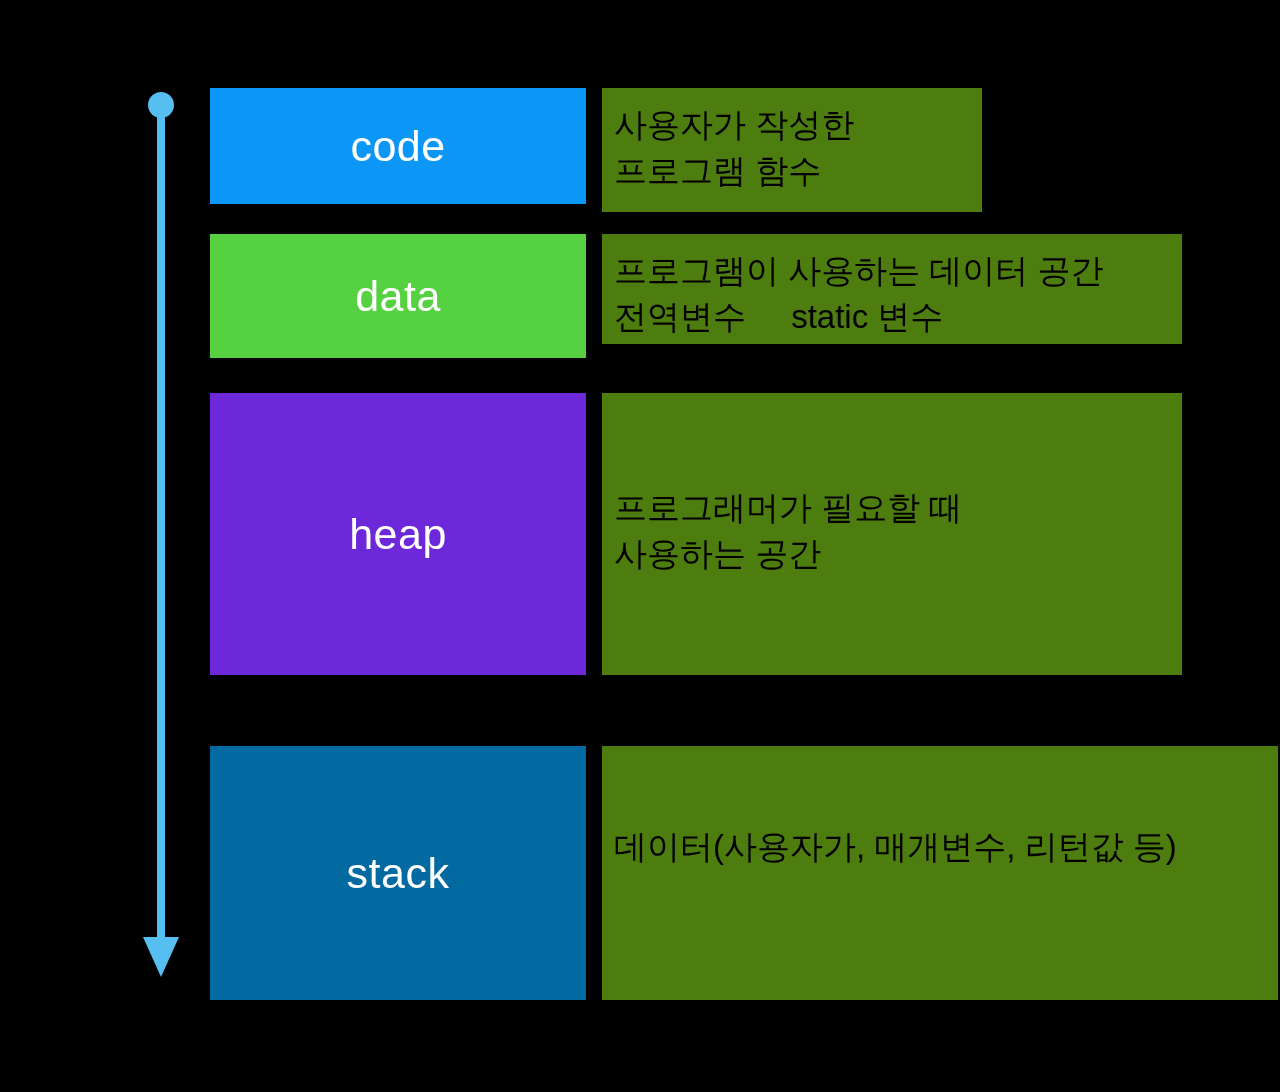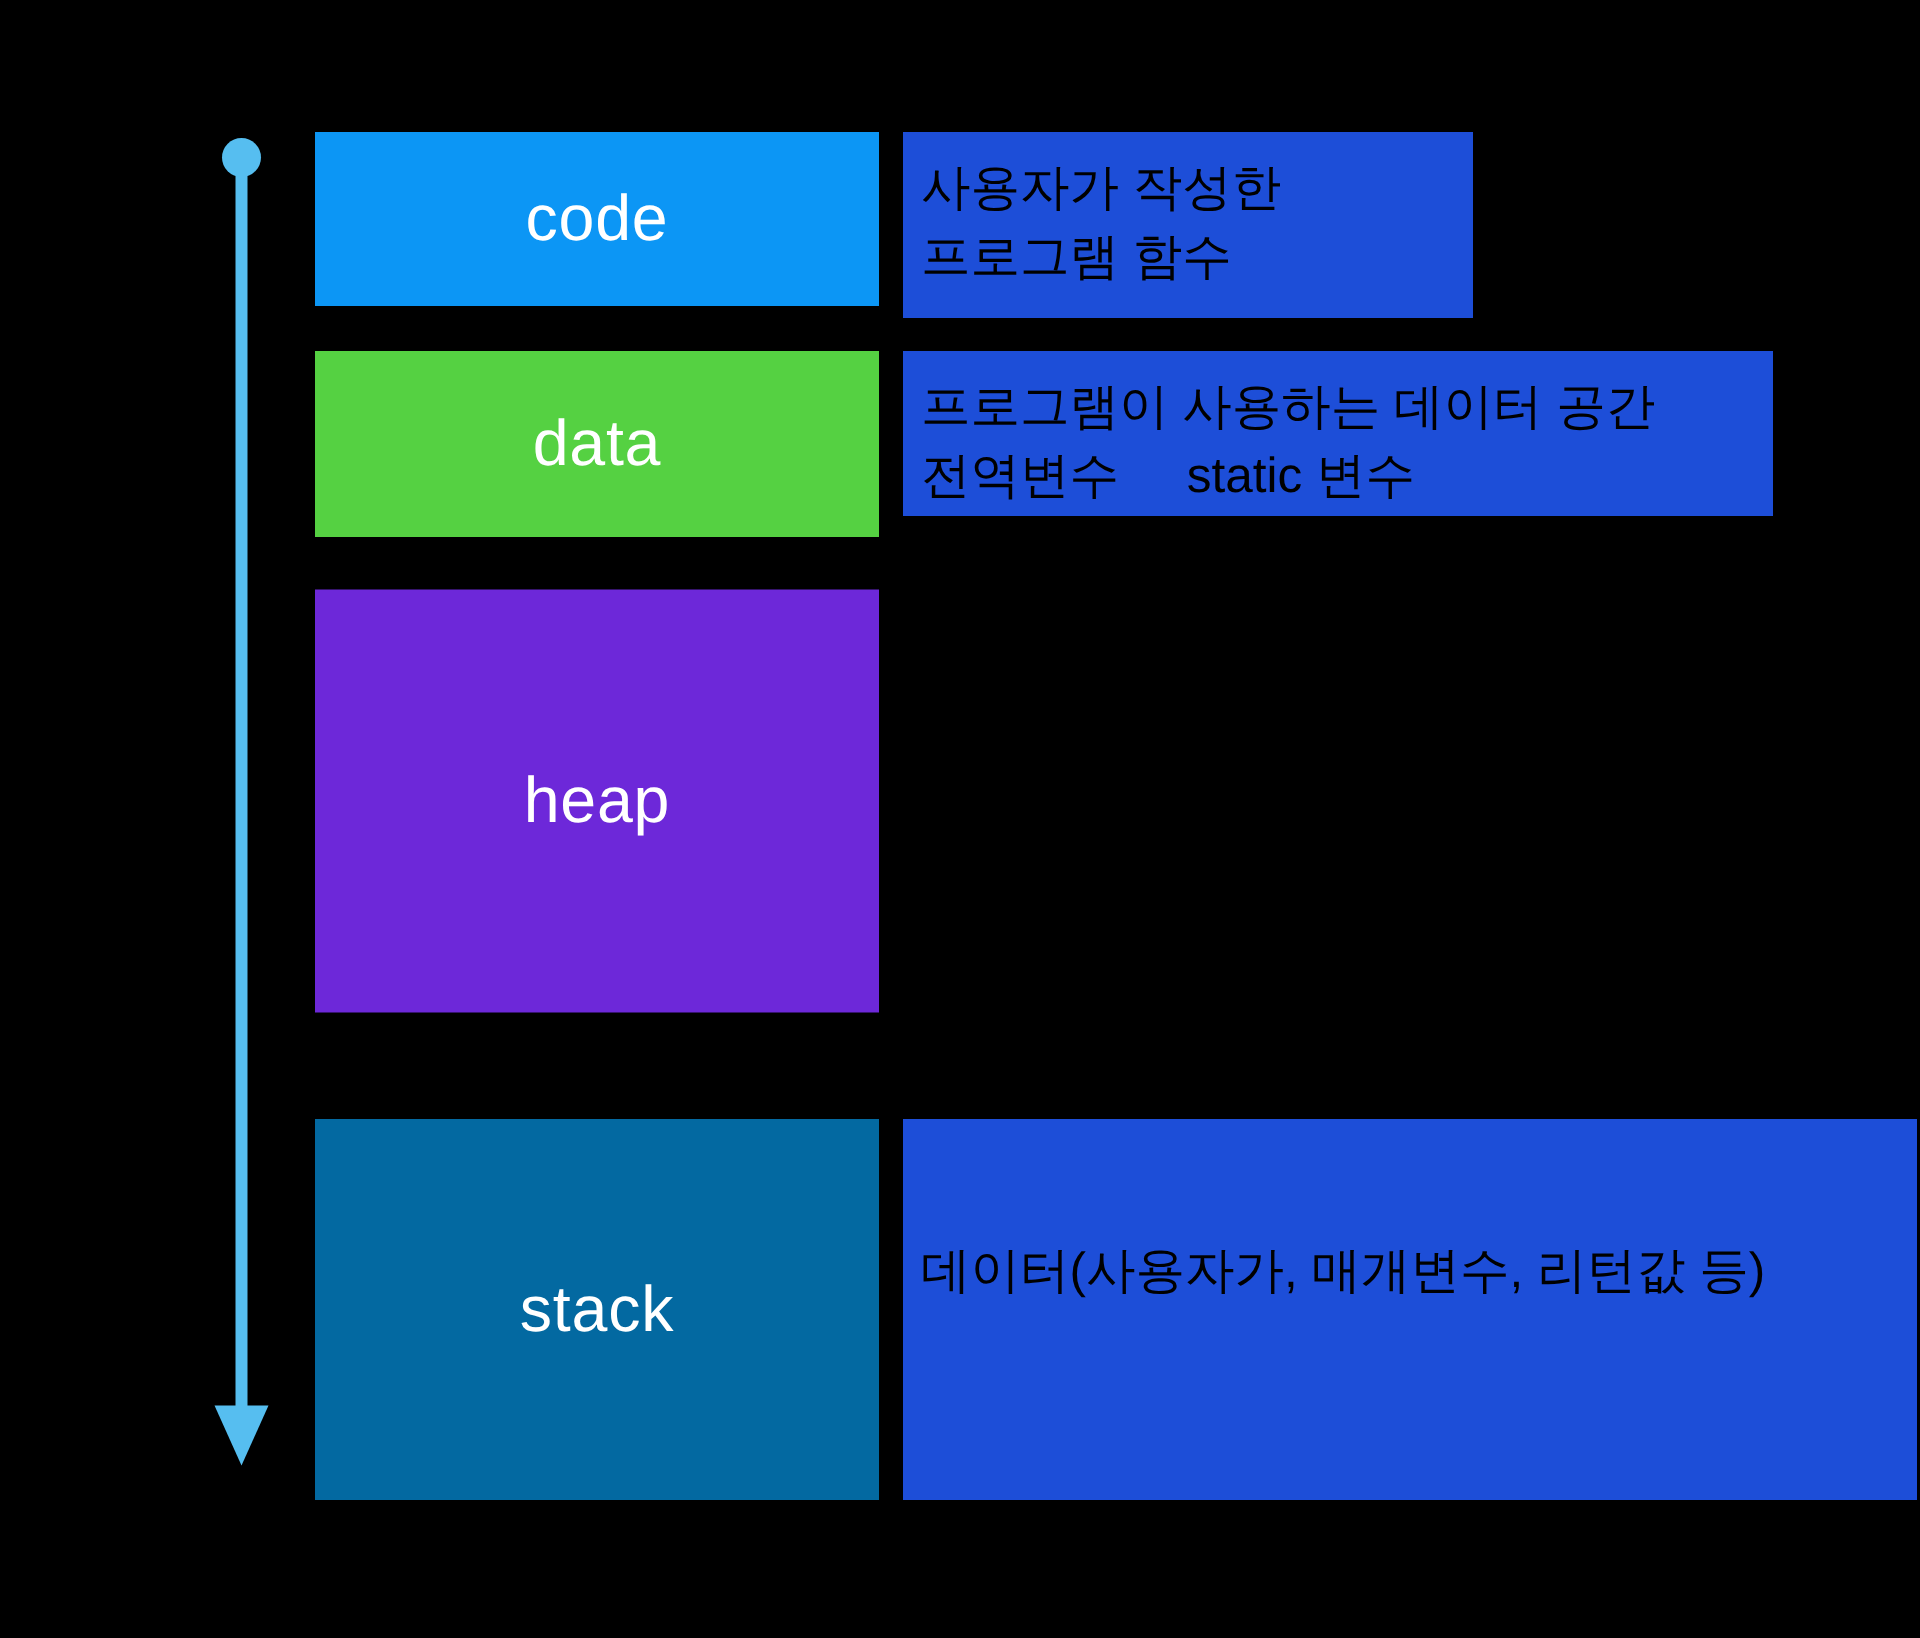--- a/index.html
+++ b/index.html
@@ -77,21 +77,21 @@
   }
   .seg-code  { top: 88px;  height: 116px; background: #0C96F5; }
   .seg-data  { top: 234px; height: 124px; background: #55D142; }
   .seg-heap  { top: 393px; height: 282px; background: #FCA52C; }
   .seg-stack { top: 746px; height: 254px; background: #FB3E92; }
 
   
   .note {
     position: absolute;
     left: 602px;
-    background: #1d4ed8;
+    background: #4d7c0f;
     color: #000000;
     box-sizing: border-box;
     padding: 14px 16px 0 12px;
   }
   .note-line {
     font-size: 33px;
     font-weight: 500;
     line-height: 1.38;
     white-space: nowrap;
     color: #000000;
@@ -126,20 +126,24 @@
     <span class="seg-label">data</span>
   </div>
   <div class="note note-data">
     <div class="note-line">프로그램이 사용하는 데이터 공간</div>
     <div class="note-line">전역변수 <b>static</b> 변수</div>
   </div>
 
   <div class="seg seg-heap" style="background: #6d28d9;">
     <span class="seg-label">heap</span>
   </div>
+  <div class="note note-heap">
+    <div class="note-line">프로그래머가 필요할 때</div>
+    <div class="note-line">사용하는 공간</div>
+  </div>
 
   <div class="seg seg-stack" style="background: #0369a1;">
     <span class="seg-label">stack</span>
   </div>
   <div class="note note-stack">
     <div class="note-line">데이터(사용자가, 매개변수, 리턴값 등)</div>
   </div>
 
 </div>
 

